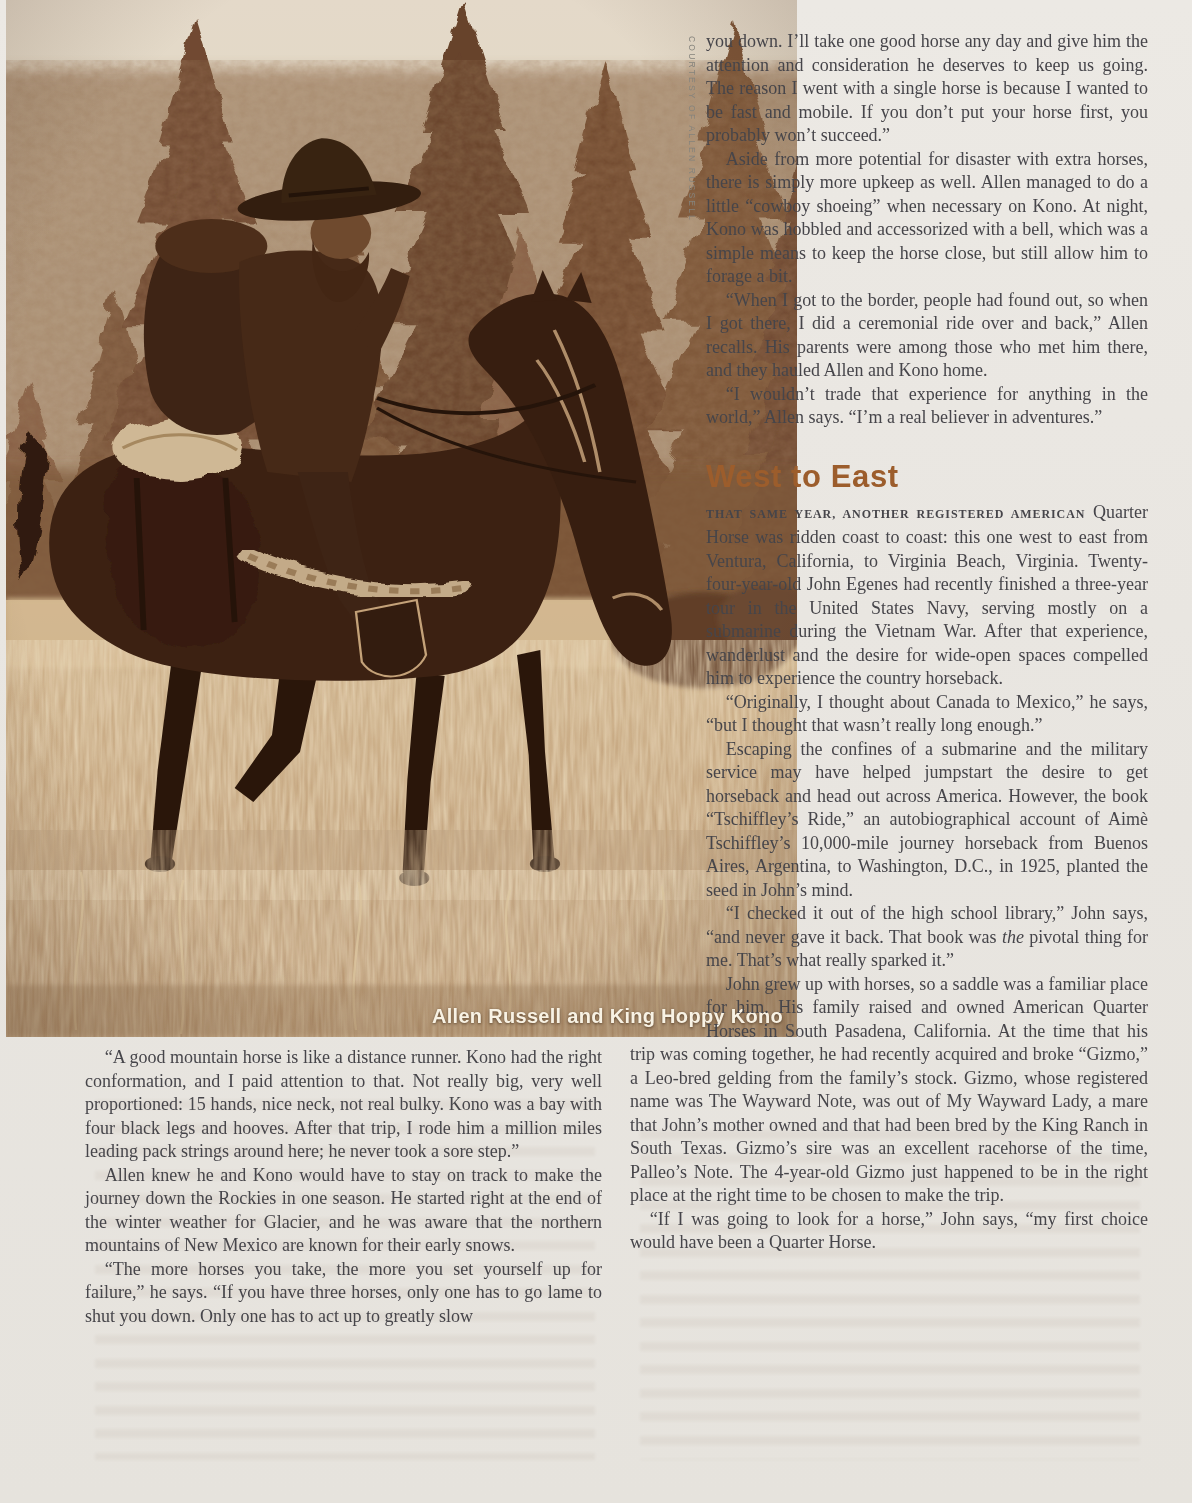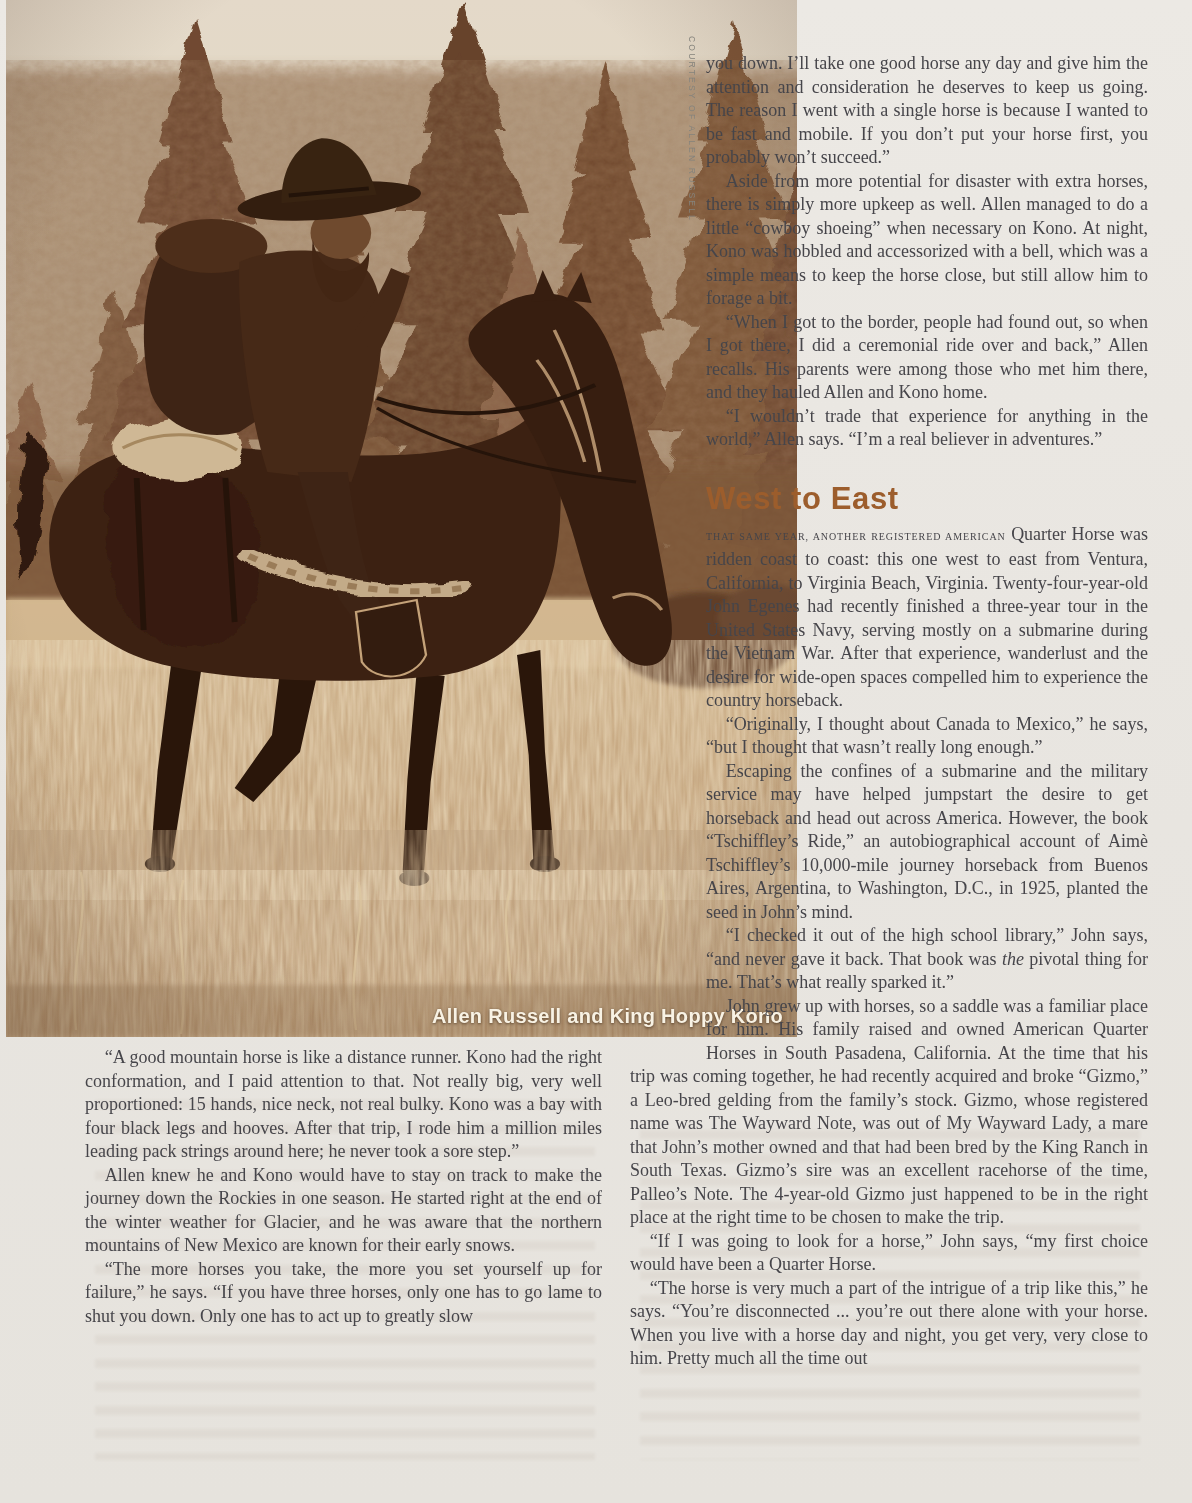--- a/index.html
+++ b/index.html
@@ -10,28 +10,28 @@
   .photo{position:absolute;left:6px;top:0;width:791px;height:1037px;overflow:hidden;}
   .photo svg{display:block;width:100%;height:100%;}
   .caption{position:absolute;right:14px;bottom:9px;
            font:bold 20px/24px "Liberation Sans",sans-serif;letter-spacing:.3px;
            color:var(--caption,#f8f2e4);text-shadow:0 1px 3px rgba(40,20,5,.65);}
   .credit{position:absolute;left:687px;top:36px;writing-mode:vertical-rl;text-orientation:mixed;
           font-family:"Liberation Sans",sans-serif;font-size:8.5px;letter-spacing:2.2px;
           color:#85837c;white-space:nowrap;}
   
   .col{position:absolute;font-size:18px;line-height:23.5px;text-align:justify;}
-  .col-right{left:630px;top:52px;width:518px;}
+  .col-right{left:630px;top:30px;width:518px;}
   .col-left{left:85px;top:1046px;width:517px;}
   .photo-spacer{float:left;width:76px;height:1004px;}
   .jp{margin:0;}
   .ind{text-indent:1.1em;}
   .heading{font:bold 31px/34px "Liberation Sans",sans-serif;letter-spacing:.6px;
            color:var(--heading,#9c5d2c);margin:30px 0 7px;}
-  .lead-caps{font-size:10px;letter-spacing:.9px;}
+  .lead-caps{font-size:12px;letter-spacing:.9px;font-weight:bold;}
   em{}
   
   .ghost{position:absolute;pointer-events:none;opacity:.05;filter:blur(1.5px);
          background:repeating-linear-gradient(180deg,#6b4a2e 0 9px,transparent 9px 23.5px);}
   .ghost.g1{left:640px;top:1130px;width:500px;height:330px;}
   .ghost.g2{left:95px;top:1100px;width:500px;height:360px;}
 </style>
 </head>
 <body>
 
@@ -215,21 +215,20 @@
     <p class="jp ind">“I wouldn’t trade that experience for anything in the world,” Allen says. “I’m a real believer in adventures.”</p>
 
     <h2 class="heading">West to East</h2>
 
     <p class="jp"><span class="lead-caps">THAT SAME YEAR, ANOTHER REGISTERED AMERICAN</span> <span>Quarter Horse was ridden coast to coast: this one west to east from Ventura, California, to Virginia Beach, Virginia. Twenty-four-year-old John Egenes had recently finished a three-year tour in the United States Navy, serving mostly on a submarine during the Vietnam War. After that experience, wanderlust and the desire for wide-open spaces compelled him to experience the country horseback.</span></p>
     <p class="jp ind">“Originally, I thought about Canada to Mexico,” he says, “but I thought that wasn’t really long enough.”</p>
     <p class="jp ind">Escaping the confines of a submarine and the military service may have helped jumpstart the desire to get horseback and head out across America. However, the book “Tschiffley’s Ride,” an autobiographical account of Aimè Tschiffley’s 10,000-mile journey horseback from Buenos Aires, Argentina, to Washington, D.C., in 1925, planted the seed in John’s mind.</p>
     <p class="jp ind"><span>“I checked it out of the high school library,” John says, “and never gave it back. That book was </span><em>the</em><span> pivotal thing for me. That’s what really sparked it.”</span></p>
     <p class="jp ind">John grew up with horses, so a saddle was a familiar place for him. His family raised and owned American Quarter Horses in South Pasadena, California. At the time that his trip was coming together, he had recently acquired and broke “Gizmo,” a Leo-bred gelding from the family’s stock. Gizmo, whose registered name was The Wayward Note, was out of My Wayward Lady, a mare that John’s mother owned and that had been bred by the King Ranch in South Texas. Gizmo’s sire was an excellent racehorse of the time, Palleo’s Note. The 4-year-old Gizmo just happened to be in the right place at the right time to be chosen to make the trip.</p>
     <p class="jp ind">“If I was going to look for a horse,” John says, “my first choice would have been a Quarter Horse.</p>
-    <p class="jp ind">“The horse is very much a part of the intrigue of a trip like this,” he says. “You’re disconnected ... you’re out there alone with your horse. When you live with a horse day and night, you get very, very close to him. Pretty much all the time out</p>
   </section>
 
   <section class="col col-left">
     <p class="jp ind">“A good mountain horse is like a distance runner. Kono had the right conformation, and I paid attention to that. Not really big, very well proportioned: 15 hands, nice neck, not real bulky. Kono was a bay with four black legs and hooves. After that trip, I rode him a million miles leading pack strings around here; he never took a sore step.”</p>
     <p class="jp ind">Allen knew he and Kono would have to stay on track to make the journey down the Rockies in one season.  He started right at the end of the winter weather for Glacier, and he was aware that the northern mountains of New Mexico are known for their early snows.</p>
     <p class="jp ind">“The more horses you take, the more you set yourself up for failure,” he says. “If you have three horses, only one has to go lame to shut you down. Only one has to act up to greatly slow</p>
   </section>
 
 </div>
 

